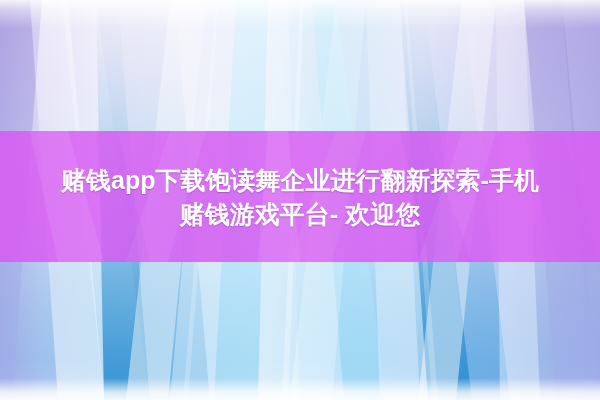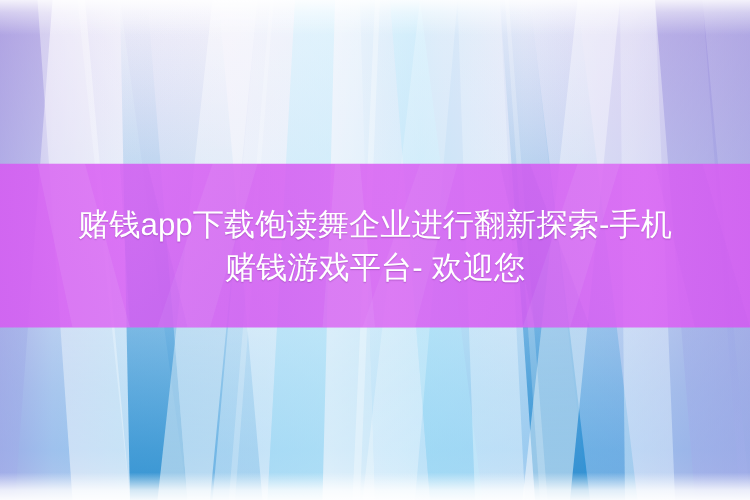--- a/index.html
+++ b/index.html
@@ -104,21 +104,21 @@
     position: absolute;
     inset: 0;
     opacity: 0.22;
     pointer-events: none;
   }
 
   .title-text {
     position: relative;
     z-index: 2;
     color: #ffffff;
-    font-weight: normal;
+    font-weight: bold;
     font-size: 25px;
     line-height: 34px;
     text-align: center;
     letter-spacing: 0px;
     width: 491px;
     padding: 0;
     margin: 0;
     text-shadow: 0 1px 1px rgba(90,20,110,0.30);
     white-space: normal;
     word-break: break-all;

